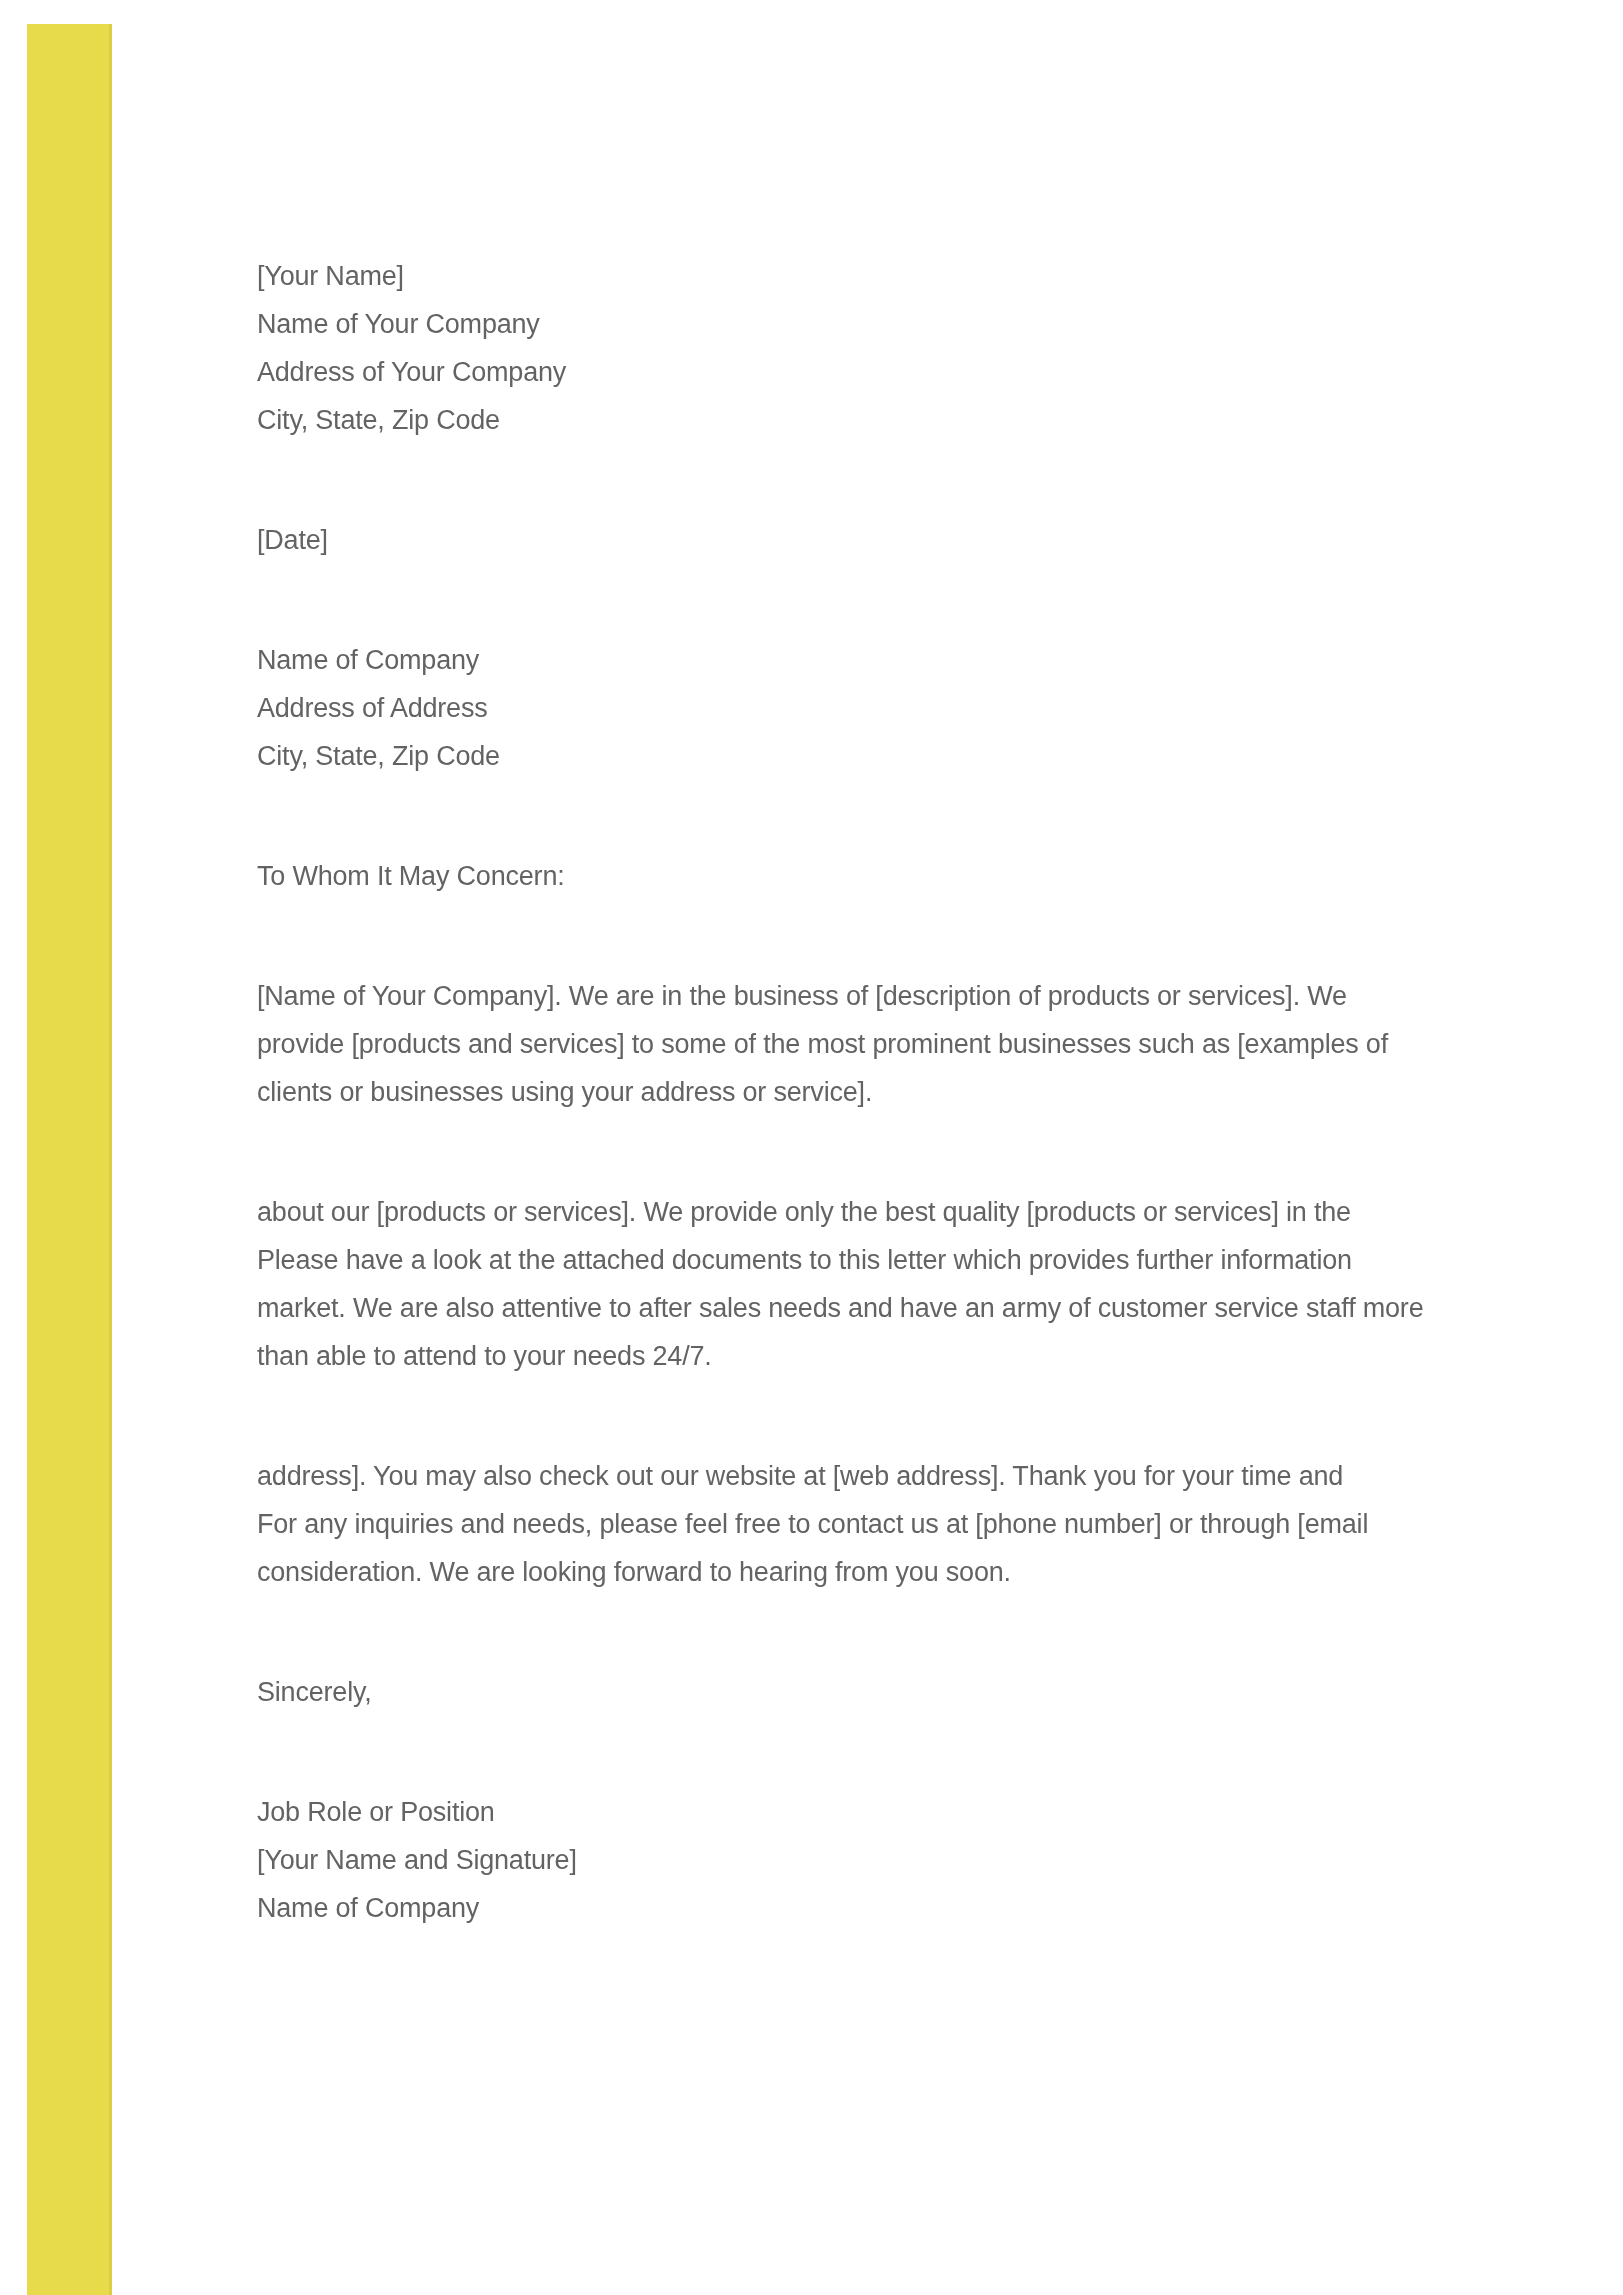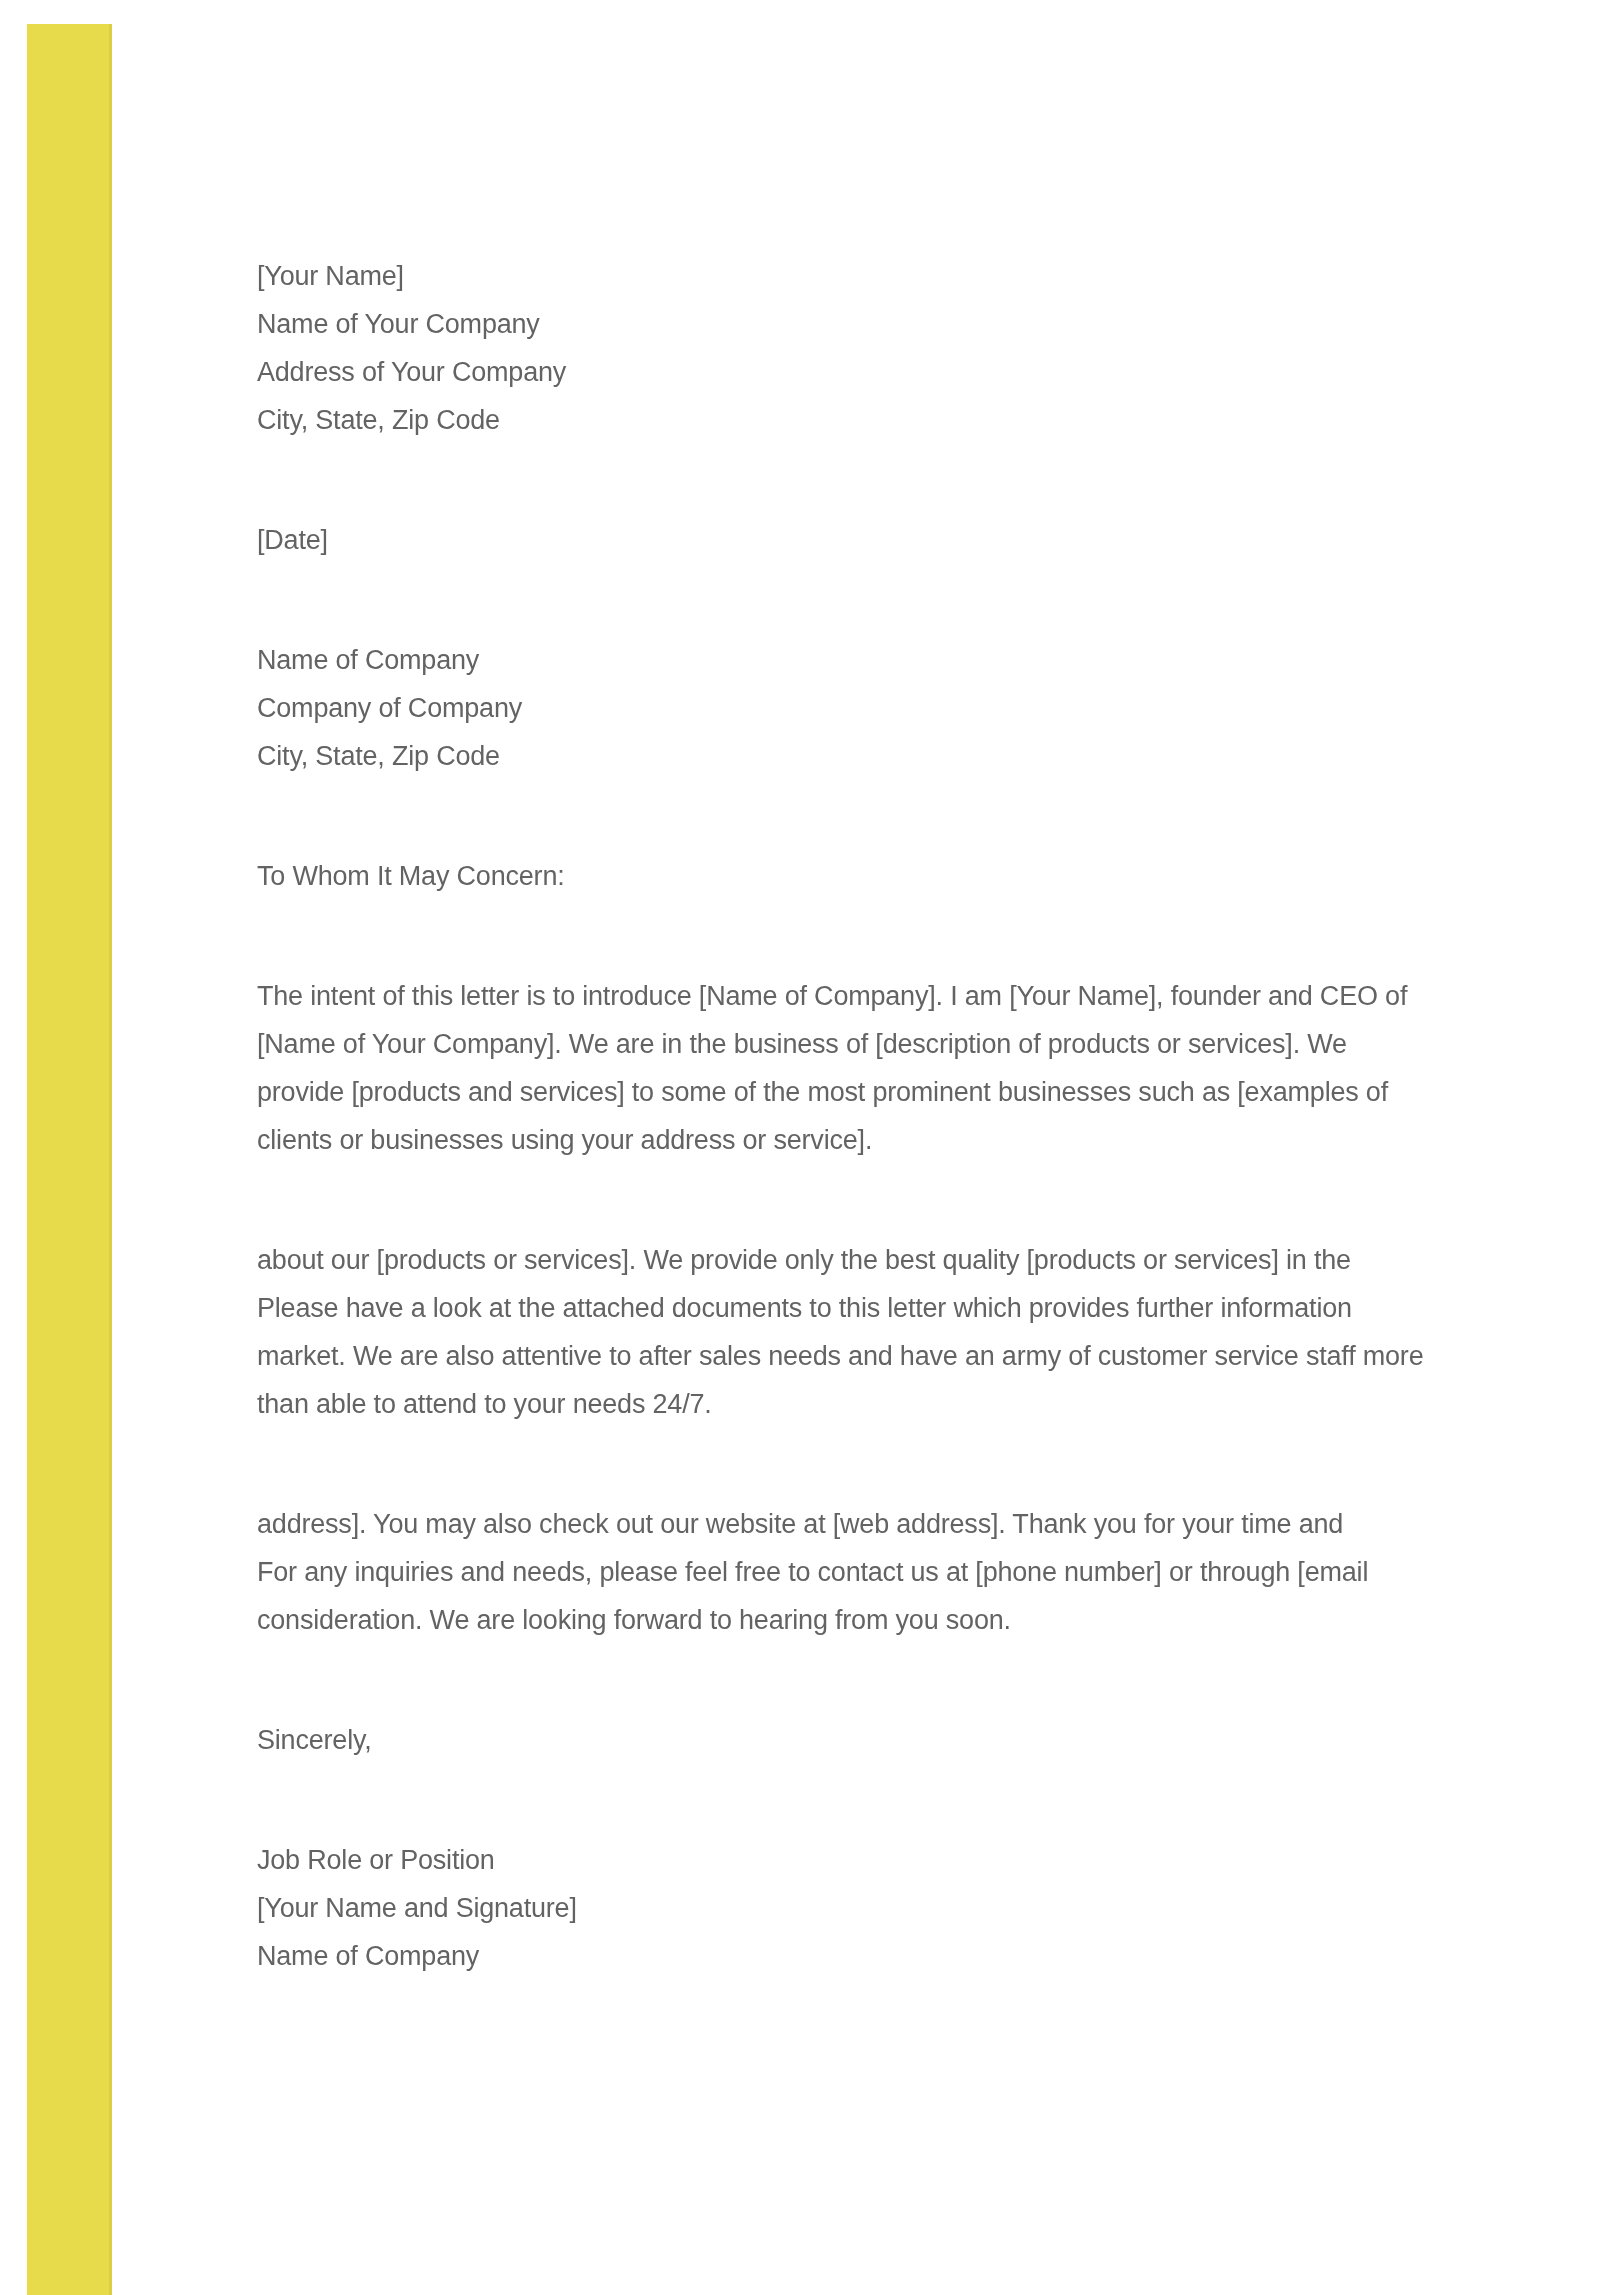--- a/index.html
+++ b/index.html
@@ -53,31 +53,30 @@
       <div class="line">Address of Your Company</div>
       <div class="line">City, State, Zip Code</div>
     </div>
 
     <div class="block gap-before">
       <div class="line">[Date]</div>
     </div>
 
     <div class="block gap-before">
       <div class="line">Name of Company</div>
-      <div class="line">Company of Company</div>
+      <div class="line">Address of Address</div>
       <div class="line">City, State, Zip Code</div>
     </div>
 
 
     <div class="block gap-before">
       <div class="line">To Whom It May Concern:</div>
     </div>
 
     <div class="block gap-before">
-      <div class="line">The intent of this letter is to introduce [Name of Company]. I am [Your Name], founder and CEO of</div>
       <div class="line">[Name of Your Company]. We are in the business of [description of products or services]. We</div>
       <div class="line">provide [products and services] to some of the most prominent businesses such as [examples of</div>
       <div class="line">clients or businesses using your address or service].</div>
     </div>
 
     <div class="block gap-before">
       <div class="line">about our [products or services]. We provide only the best quality [products or services] in the</div>
       <div class="line">Please have a look at the attached documents to this letter which provides further information</div>
       <div class="line">market. We are also attentive to after sales needs and have an army of customer service staff more</div>
       <div class="line">than able to attend to your needs 24/7.</div>

